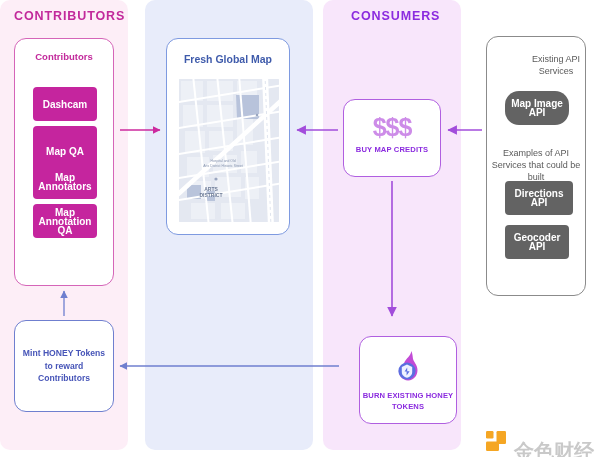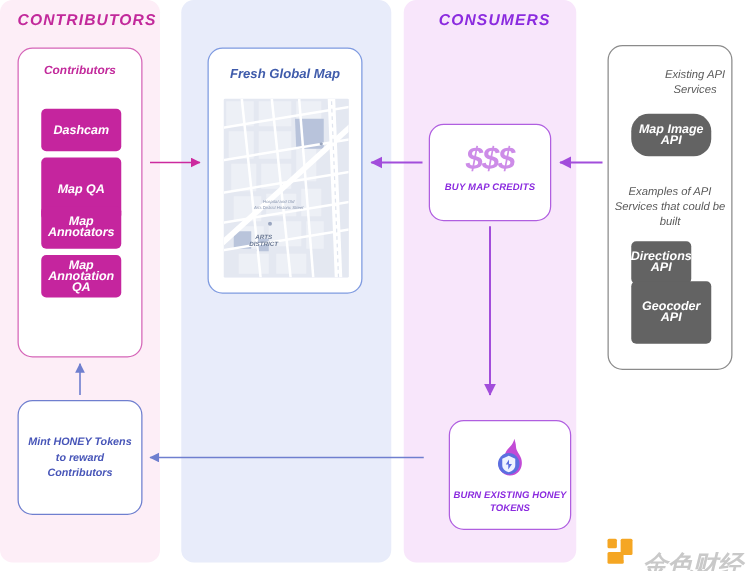--- a/index.html
+++ b/index.html
@@ -3,21 +3,21 @@
 <meta charset="utf-8">
 <style>
   html,body{margin:0;padding:0;}
   body{
     width:600px;height:457px;
     background:#ffffff;
     font-family:"Liberation Sans", sans-serif;
     overflow:hidden;
     position:relative;
   }
-  #stage{position:absolute;inset:0;width:600px;height:457px;font-style:italic;}
+  #stage{position:absolute;inset:0;width:600px;height:457px;}
 
   
   .col{position:absolute;border-radius:10px;}
   .col-contributors{left:0;top:0;width:128px;height:450px;background:#fdeef7;}
   .col-map{left:145px;top:0;width:168px;height:450px;background:#e8ecfa;}
   .col-consumers{left:323px;top:0;width:138px;height:450px;background:#f8e6fb;}
 
   
   .heading{
     position:absolute;
@@ -87,22 +87,22 @@
   }
   .pill-pink{background:#c5259e;}
   .pill-gray{background:#636363;}
 
   .p1{left:18px;top:48px;width:64px;height:34px;}
   .p2{left:18px;top:87px;width:64px;height:50px;}
   .p3{left:18px;top:126px;width:64px;height:34px;}
   .p4{left:18px;top:165px;width:64px;height:34px;}
 
   .a1{left:18px;top:54px;width:64px;height:34px;border-radius:14px;}
-  .a2{left:18px;top:156px;width:48px;height:34px;}
-  .a3{left:18px;top:188px;width:64px;height:50px;}
+  .a2{left:18px;top:144px;width:68px;height:34px;}
+  .a3{left:18px;top:188px;width:64px;height:34px;}
 
   
   .map-img{
     position:absolute;left:12px;top:40px;width:100px;height:143px;
     background:#e4e8f1;overflow:hidden;border-radius:1px;
   }
   .map-img svg{display:block;}
 
   
   .dollars{

